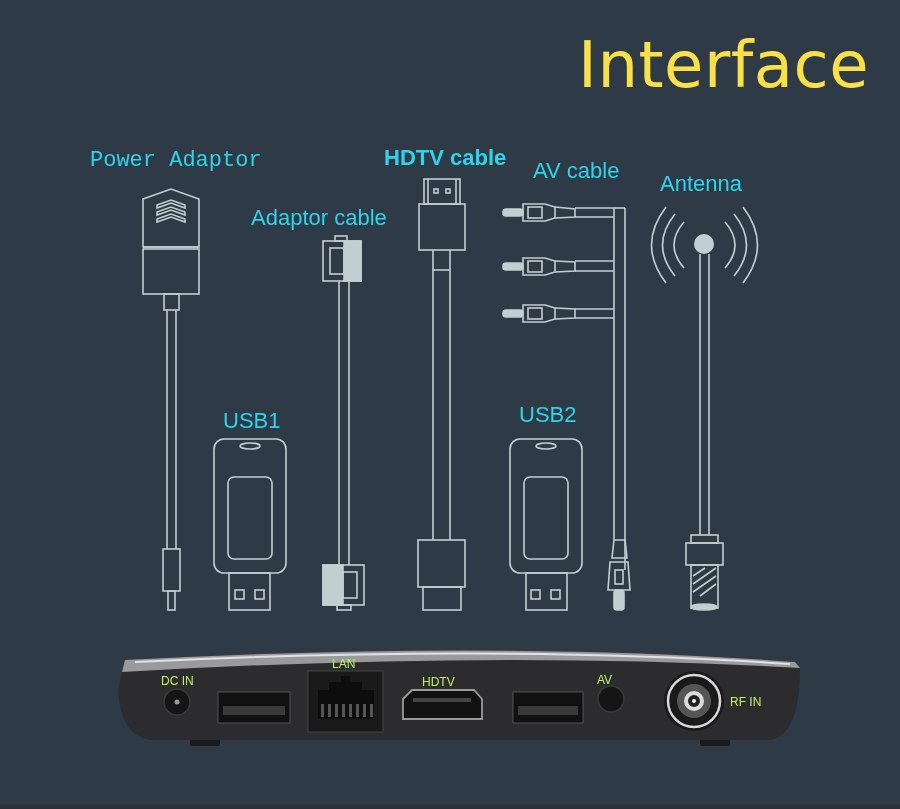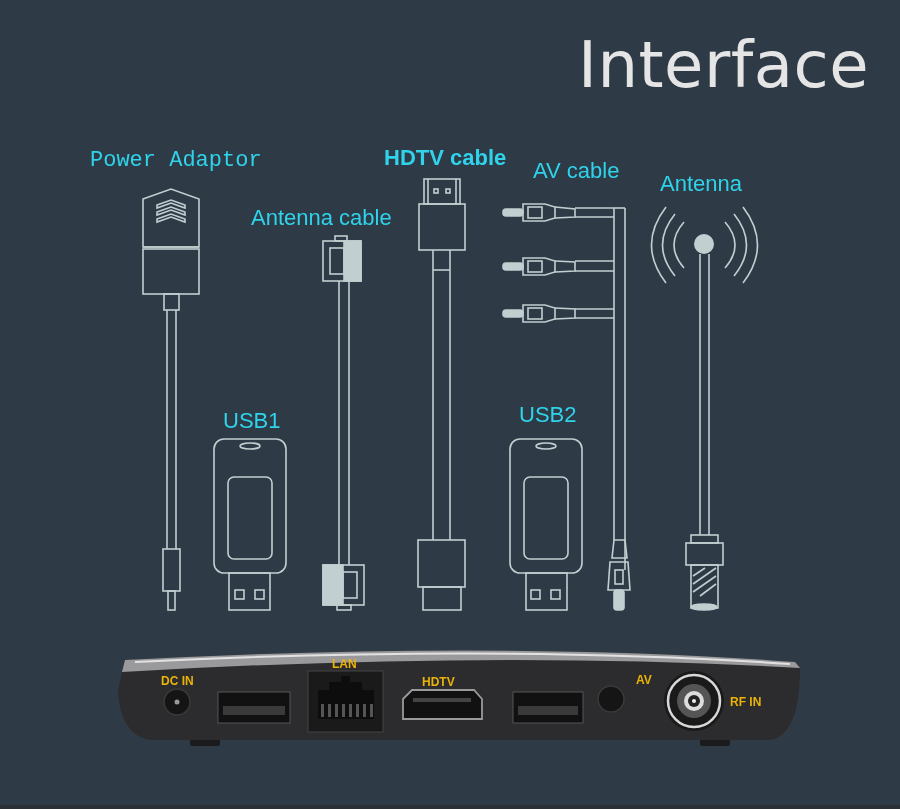--- a/index.html
+++ b/index.html
@@ -4,41 +4,41 @@
 <style>
   html, body { margin: 0; padding: 0; }
   body {
     width: 900px; height: 809px; overflow: hidden;
     background: #2e3b47;
     font-family: "Liberation Sans", sans-serif;
     position: relative;
   }
   .title {
     position: absolute; left: 578px; top: 28px;
-    font-size: 64px; color: #e5e5e5; font-weight: 300; letter-spacing: 0.5px;
+    font-size: 64px; color: #fde047; font-weight: 300; letter-spacing: 0.5px;
     font-family: "DejaVu Sans", sans-serif; font-weight: normal;
   }
   .label {
     position: absolute; color: #2fd3ea; font-size: 22px;
     font-family: "Liberation Sans", sans-serif; white-space: nowrap;
   }
   svg.art { position: absolute; left: 0; top: 0; }
   .port-label {
-    position: absolute; color: #eab308; font-weight: bold; font-size: 12px;
+    position: absolute; color: #bef264; font-weight: normal; font-size: 12px;
     font-family: "Liberation Sans", sans-serif;
   }
   .bottom-bar { position: absolute; left: 0; top: 805px; width: 900px; height: 4px; background: #2a3036; }
 </style>
 </head>
 <body>
 
 <div class="title">Interface</div>
 
 <div class="label" style="left:90px;top:148px;font-family:Liberation Mono, monospace;">Power Adaptor</div>
-<div class="label" style="left:251px;top:205px;">Antenna cable</div>
+<div class="label" style="left:251px;top:205px;">Adaptor cable</div>
 <div class="label" style="left:384px;top:145px;font-weight:bold;">HDTV cable</div>
 <div class="label" style="left:533px;top:158px;">AV cable</div>
 <div class="label" style="left:660px;top:171px;">Antenna</div>
 <div class="label" style="left:223px;top:408px;">USB1</div>
 <div class="label" style="left:519px;top:402px;">USB2</div>
 
 <svg class="art" width="900" height="809" viewBox="0 0 900 809" fill="none" stroke="#c2cfd0" stroke-width="1.6">
 
   <g>
     <path d="M143 199 L171 189 L199 199 L199 247 L143 247 Z"></path>
@@ -190,16 +190,16 @@
     <circle cx="694" cy="701" r="17" fill="#555"></circle>
     <circle cx="694" cy="701" r="10" fill="#dcdcdc"></circle>
     <circle cx="694" cy="701" r="6" fill="#222"></circle>
     <circle cx="694" cy="701" r="2" fill="#eee"></circle>
   </g>
 </svg>
 
 <div class="port-label" style="left:161px;top:674px;">DC IN</div>
 <div class="port-label" style="left:332px;top:657px;">LAN</div>
 <div class="port-label" style="left:422px;top:675px;text-align:right;">HDTV</div>
-<div class="port-label" style="left:636px;top:673px;">AV</div>
+<div class="port-label" style="left:597px;top:673px;">AV</div>
 <div class="port-label" style="left:730px;top:695px;">RF IN</div>
 
 <div class="bottom-bar"></div>
 
 </body></html>

